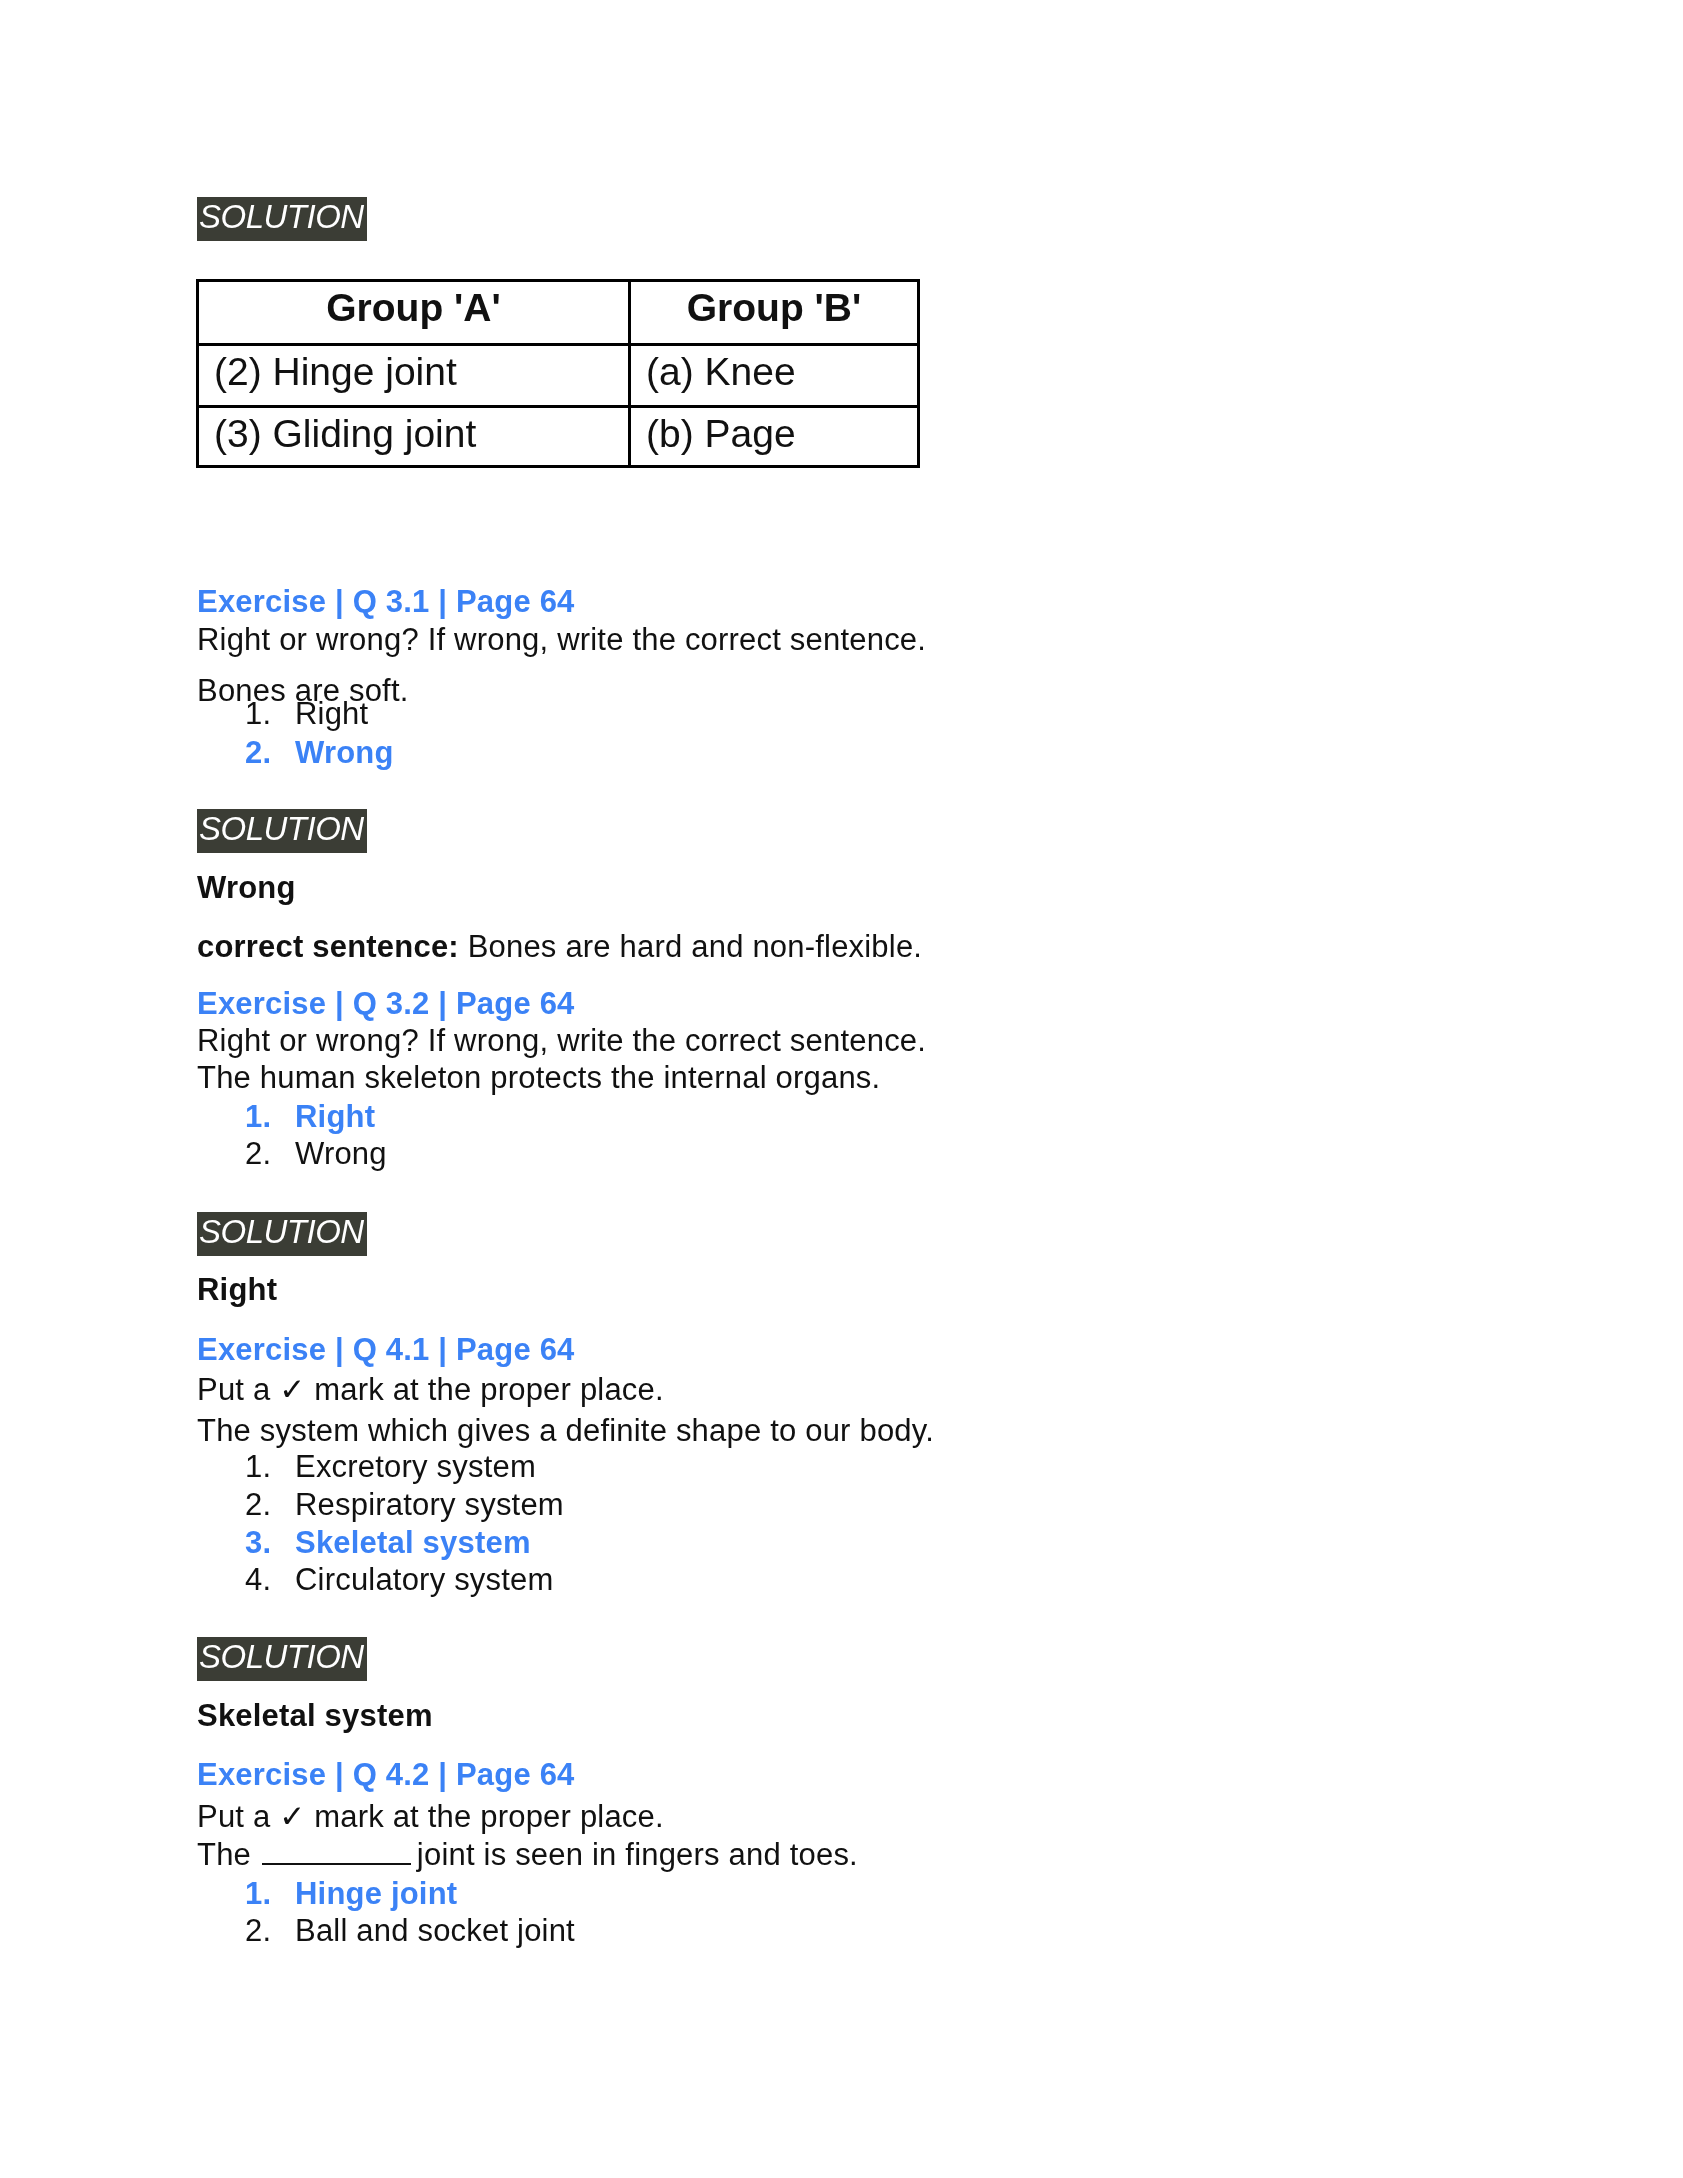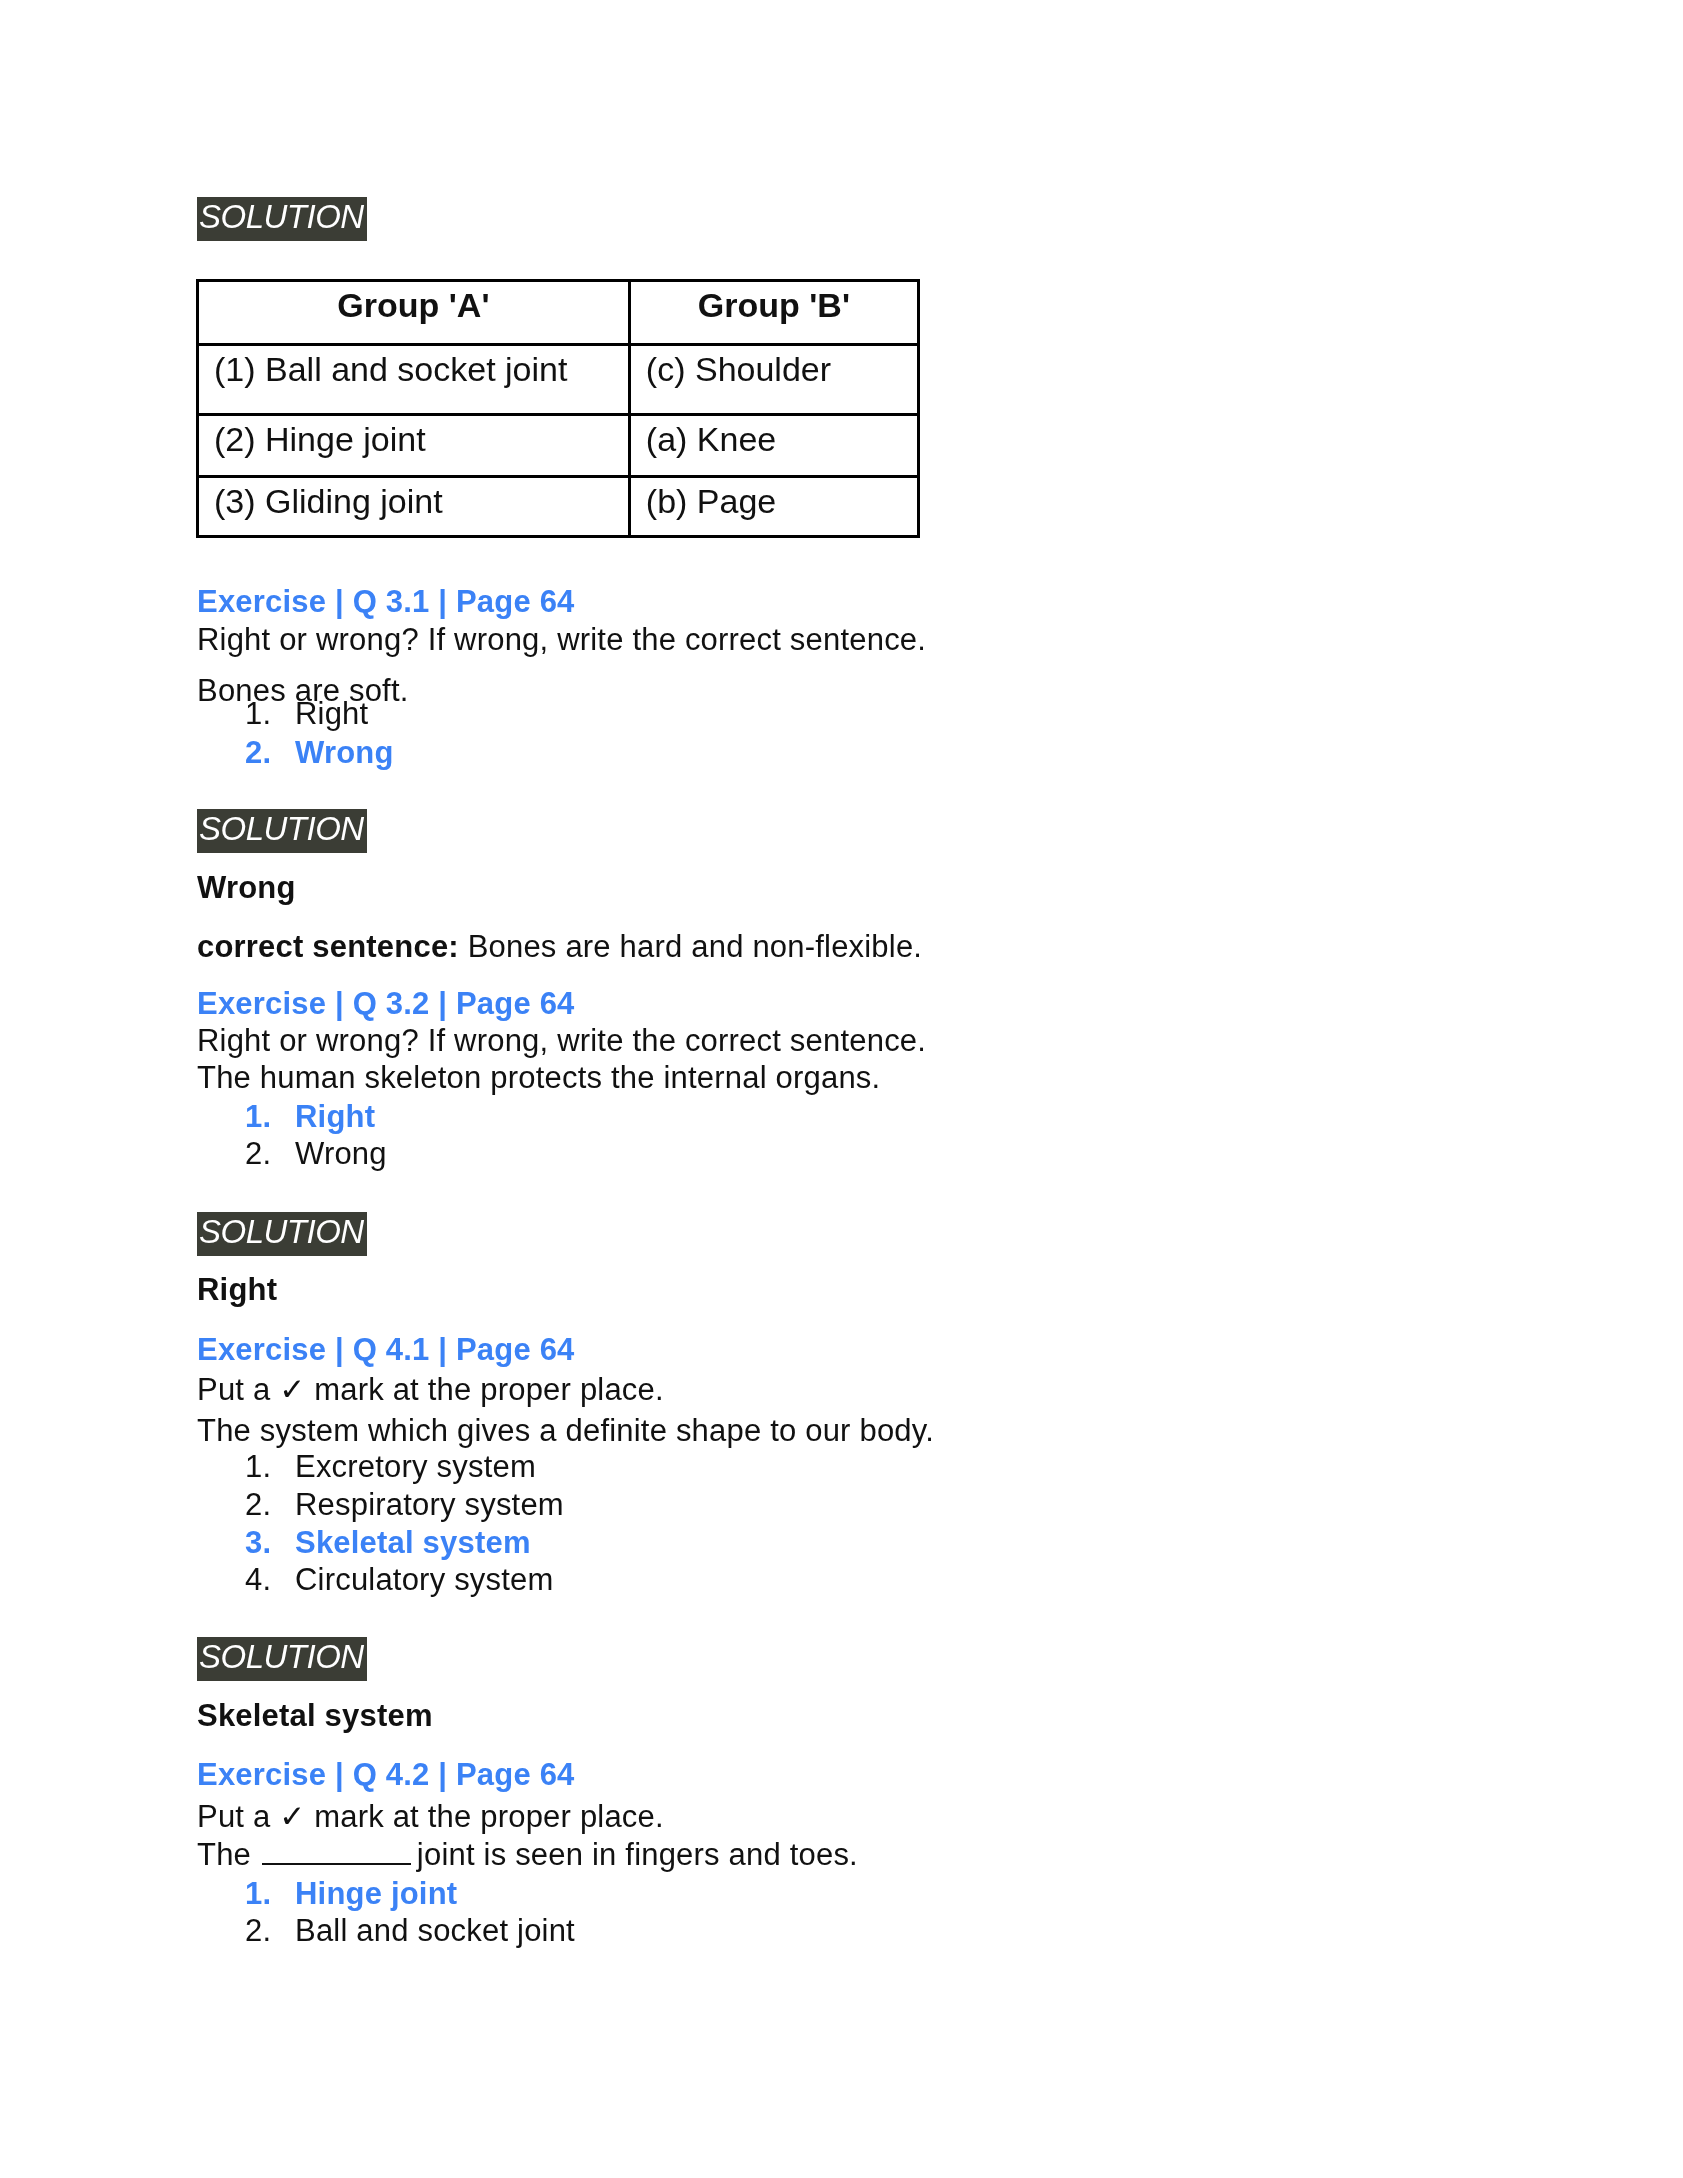--- a/index.html
+++ b/index.html
@@ -7,21 +7,21 @@
          font-family: "Liberation Sans", sans-serif; color: #111; }
   .abs { position: absolute; white-space: nowrap; }
   .line { font-size: 31px; line-height: 38px; height: 38px; letter-spacing: 0.2px; }
   .green { color: #3b82f6; font-weight: bold; }
   .bold { font-weight: bold; }
   .solution { position: absolute; left: 197px; width: 170px; height: 44px;
               background: #3b3d35; color: #ffffff; font-style: italic;
               font-size: 33px; line-height: 40px; overflow: hidden; padding-left: 2px;
               box-sizing: border-box; letter-spacing: -0.5px; }
   table.match { position: absolute; left: 196px; top: 279px; width: 724px;
-                border-collapse: collapse; font-size: 34px; }
+                border-collapse: collapse; font-size: 39px; }
   table.match td, table.match th { border: 3px solid #000; vertical-align: top;
                 padding: 4px 15px 0 15px; font-weight: normal; text-align: left; }
   table.match th { font-weight: bold; text-align: center; height: 57px; }
   table.match td { height: 63px; }
   table.match tr.r2 td { height: 55px; }
   table.match tr.r3 td { height: 53px; }
   table.match col.a { width: 434px; }
   table.match col.b { width: 290px; }
   .num { display: inline-block; width: 50px; }
   .blank { display: inline-block; width: 149px; border-bottom: 2px solid #111; height: 26px; vertical-align: baseline; margin: 0 6px 0 2px; }
@@ -33,24 +33,20 @@
 
 <table class="match">
   <colgroup>
       <col class="a">
       <col class="b">
     </colgroup>
   <tbody>
       <tr>
     <th>Group 'A'</th>
     <th>Group 'B'</th>
-  </tr>
-  <tr class="r1">
-    <td>(1) Ball and socket joint</td>
-    <td>(c) Shoulder</td>
   </tr>
   <tr class="r2">
     <td>(2) Hinge joint</td>
     <td>(a) Knee</td>
   </tr>
   <tr class="r3">
     <td>(3) Gliding joint</td>
     <td>(b) Page</td>
   </tr>
 </tbody>

